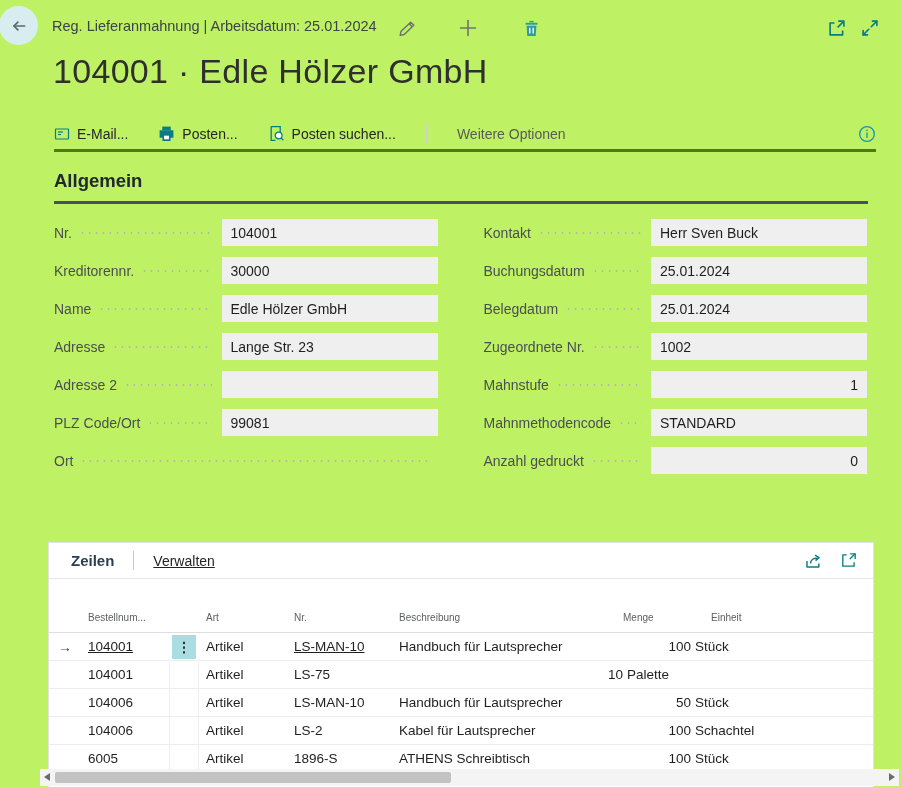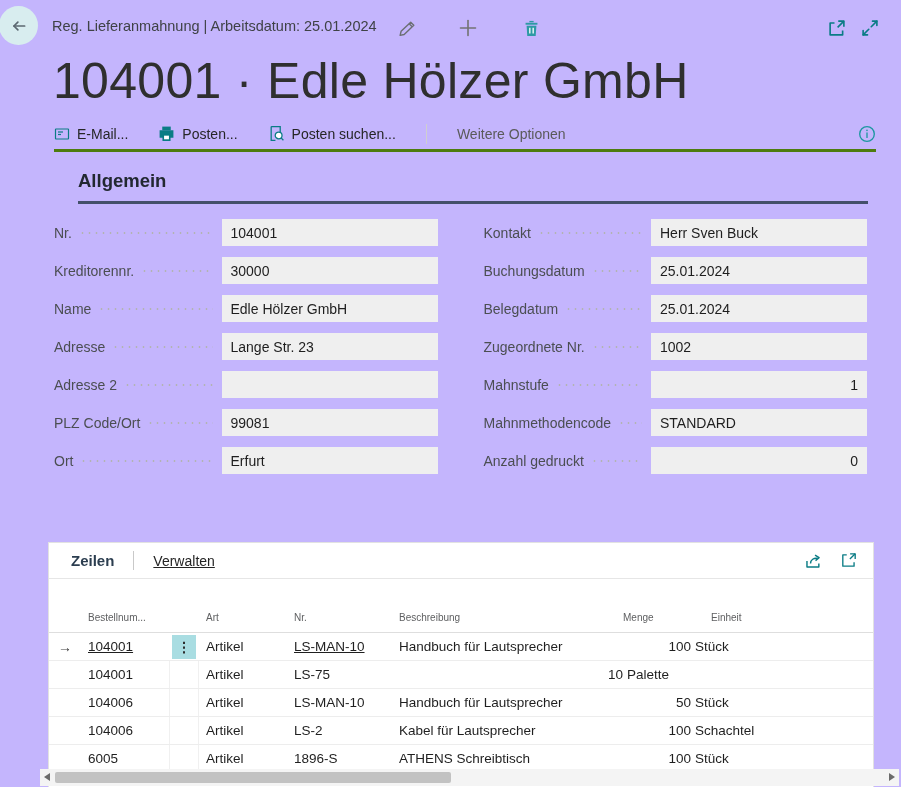--- a/index.html
+++ b/index.html
@@ -1,39 +1,39 @@
 <!DOCTYPE html>
 <html><head>
 <meta charset="utf-8">
 <style>
   * { box-sizing: border-box; margin: 0; padding: 0; }
   html,body { background:#fff; }
   body { font-family: "Liberation Sans", sans-serif; }
-  .stage { position:relative; width:901px; height:787px; background:#c4b5fd; overflow:hidden; }
+  .stage { position:relative; width:901px; height:787px; background:#bef264; overflow:hidden; }
 
   
   .back-btn { position:absolute; left:-1px; top:6px; width:39px; height:39px; border-radius:50%;
     background:#d8edef; display:flex; align-items:center; justify-content:center; cursor:pointer; }
   .topbar-caption { position:absolute; left:52px; top:18px; font-size:14.5px; color:#3f4246; }
   .icon-btn { position:absolute; top:17px; width:22px; height:22px; display:flex; align-items:center; justify-content:center; cursor:pointer; }
 
   
-  .page-title { position:absolute; left:53px; top:52px; font-size:50px; font-weight:300; color:#2f2f2f; letter-spacing:.3px; }
+  .page-title { position:absolute; left:53px; top:52px; font-size:34px; font-weight:300; color:#2f2f2f; letter-spacing:.3px; }
 
   
   .toolbar { position:absolute; left:54px; right:25px; top:118px; height:34px; display:flex; align-items:center;
     border-bottom:3px solid #4d7c0f; }
   .tb-item { display:flex; align-items:center; gap:7px; font-size:14px; color:#262626; margin-right:30px; cursor:pointer; white-space:nowrap; }
   .tb-sep { width:1px; height:20px; background:#cfcfcf; margin-right:30px; }
   .tb-more { font-size:14px; color:#5a5a5a; cursor:pointer; }
   .tb-info { margin-left:auto; cursor:pointer; display:flex; align-items:center; }
 
   
   .section-heading { position:absolute; left:54px; right:33px; top:170px; font-size:18.5px; font-weight:700; color:#222831;
-    padding-bottom:9px; border-bottom:3px solid #44506a;margin-left:24px; }
+    padding-bottom:9px; border-bottom:3px solid #44506a; }
 
   
   .form-grid { position:absolute; left:54px; right:34px; top:219px; display:grid; grid-template-columns:1fr 1fr; column-gap:46px; }
   .field-row { display:flex; align-items:center; height:27px; margin-bottom:11px; }
   .field-label { font-size:14px; color:#4b4e52; white-space:nowrap; }
   .leader { flex:1; height:2px; margin:0 9px 0 7px;
     background-image:radial-gradient(circle, #b3b3b3 1px, transparent 1.15px);
     background-size:7px 2px; background-repeat:repeat-x; background-position:left center; }
   .field-value { width:216px; height:27px; background:#efefef; font-size:14px; color:#1e1e1e;
     display:flex; align-items:center; padding:0 9px; flex:none; }
@@ -220,21 +220,20 @@
 
   <div class="field-row">
     <span class="field-label">PLZ Code/Ort</span>
     <span class="leader"></span>
     <div class="field-value">99081</div>
   </div>
 
   <div class="field-row">
     <span class="field-label">Ort</span>
     <span class="leader"></span>
-    <div class="field-value">Erfurt</div>
   </div>
 </div>
     <div id="fields-right">
   <div class="field-row">
     <span class="field-label">Kontakt</span>
     <span class="leader"></span>
     <div class="field-value">Herr Sven Buck</div>
   </div>
 
   <div class="field-row">

